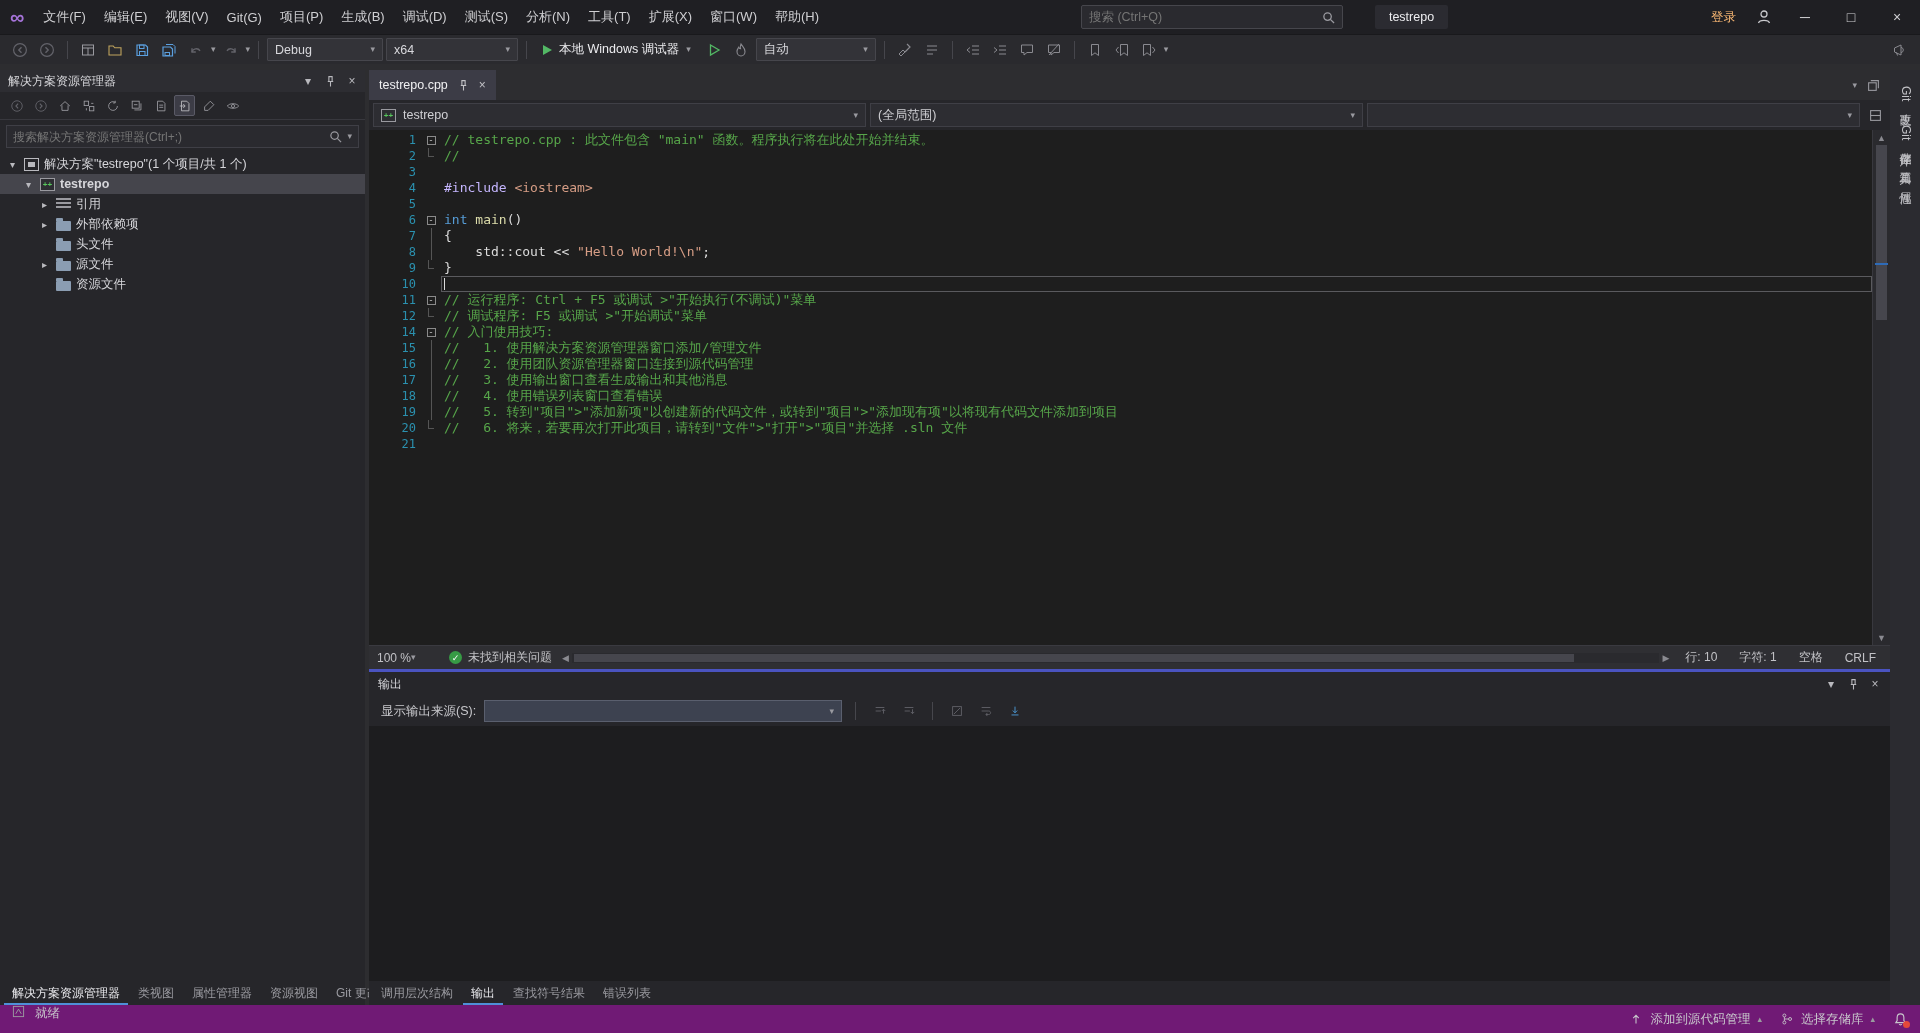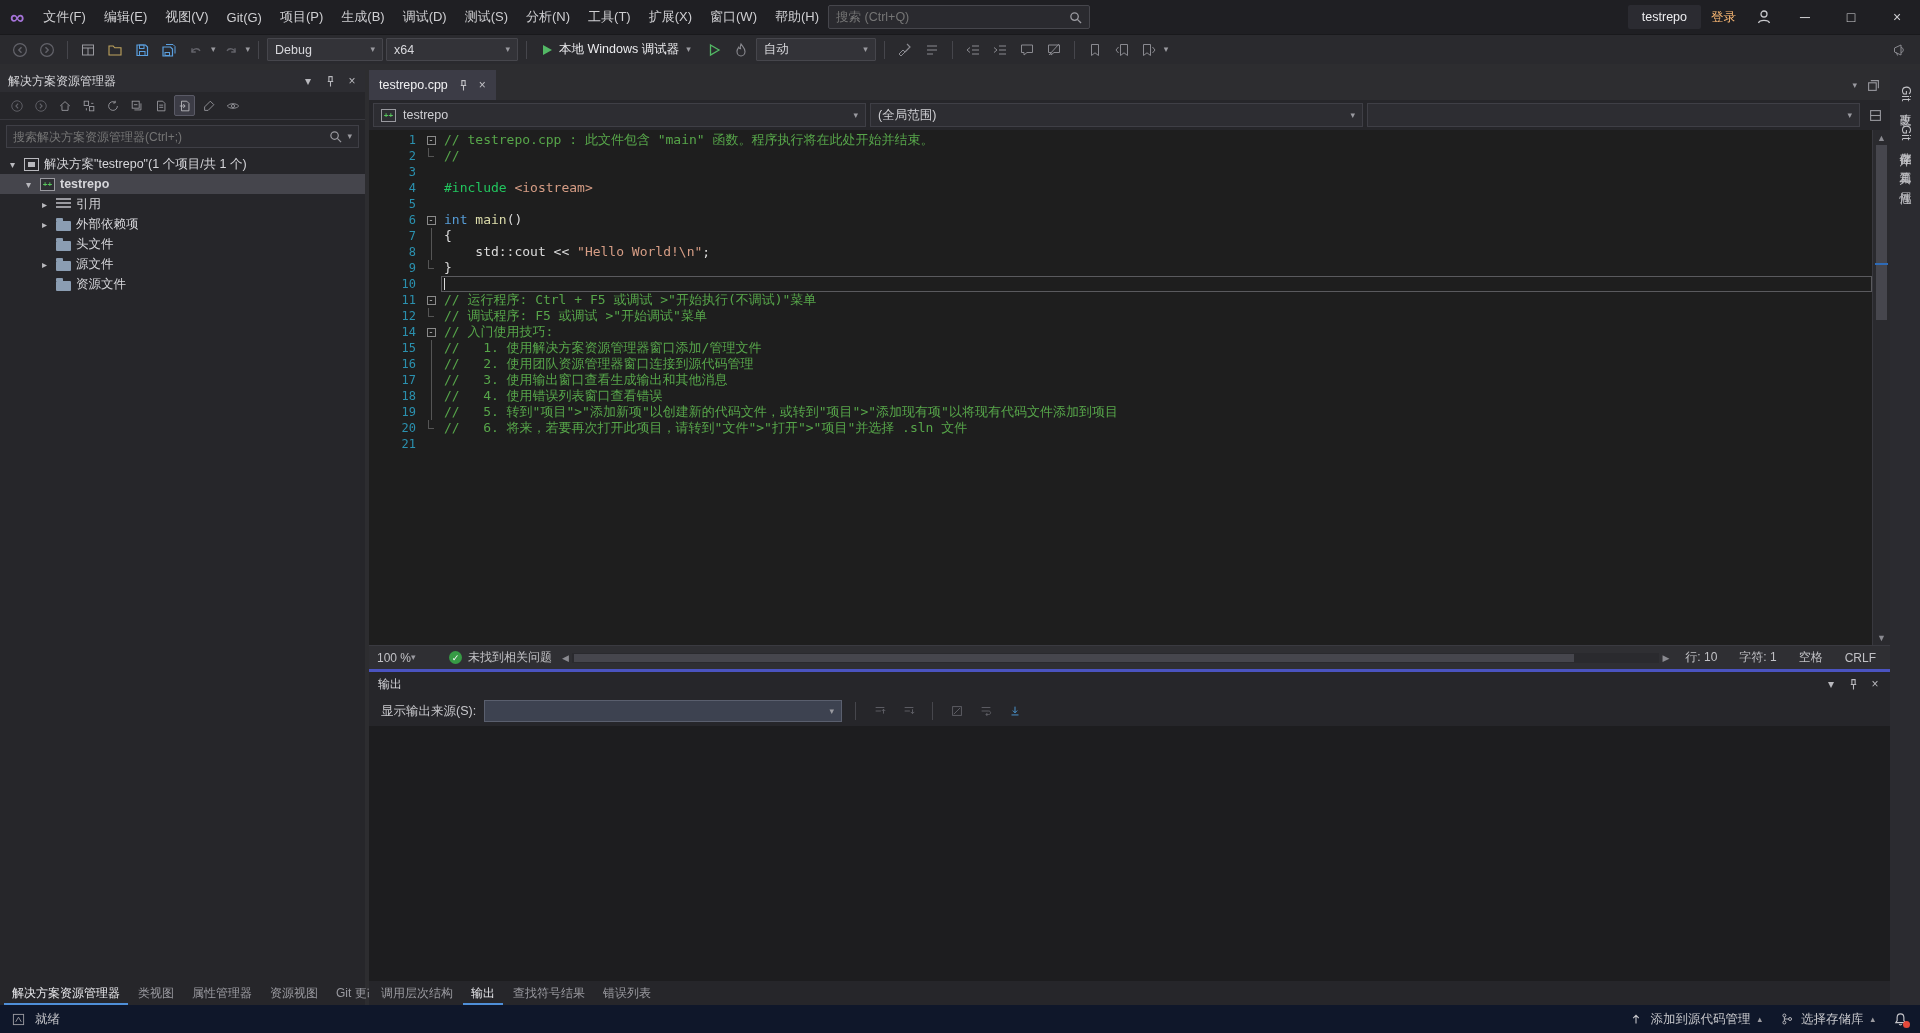--- a/index.html
+++ b/index.html
@@ -4,21 +4,21 @@
 <style>
 *{margin:0;padding:0;box-sizing:border-box}
 html,body{width:1920px;height:1033px;overflow:hidden}
 body{background:#2d2d30;color:#ccc;font-family:"Liberation Sans",sans-serif;font-size:13px;display:flex;flex-direction:column}
 svg{display:block}
 
 .titlebar{height:34px;background:#1f1f23;display:flex;align-items:center;padding-left:10px;flex:0 0 auto}
 .vslogo{color:#a573d8;font-size:20px;font-weight:bold;margin-right:10px;line-height:1}
 .menubar{display:flex;height:100%;align-items:stretch}
 .menu-item{padding:0 9px;display:flex;align-items:center;color:#cfcfd2;cursor:default;white-space:nowrap}
-.tb-center{flex:1;display:flex;align-items:center;justify-content:space-between;gap:32px;min-width:0}
+.tb-center{flex:1;display:flex;align-items:center;justify-content:center;gap:32px;min-width:0}
 .searchbox{width:262px;height:24px;background:#2a2a2f;border:1px solid #46464c;display:flex;align-items:center;padding:0 7px;border-radius:2px;gap:6px}
 .searchbox input{flex:1;background:transparent;border:none;outline:none;color:#b5b5ba;font-size:12.5px;font-family:inherit}
 .solchip{padding:5px 14px;font-size:12.5px;color:#ececef;background:#2b2b31;border-radius:2px}
 .tb-right{display:flex;align-items:center;height:100%}
 .signin{font-size:12.5px;color:#fdba74;padding:0 10px}
 .profile{padding:0 10px}
 .wc{width:46px;height:100%;display:flex;align-items:center;justify-content:center;color:#cfcfd2;font-size:14px}
 
 .toolbar{height:30px;background:#2a2a2e;border-top:1px solid #19191c;display:flex;align-items:center;padding:0 8px;gap:3px;flex:0 0 auto}
 .tbtn{width:24px;height:24px;display:flex;align-items:center;justify-content:center;border-radius:2px;flex:0 0 auto}
@@ -73,21 +73,21 @@
 .ln{width:52px;text-align:right;color:#2b91af;flex:0 0 auto;font-size:12px;padding-right:5px;line-height:16px}
 .fold{width:20px;flex:0 0 auto;display:flex;align-items:center;justify-content:center}
 .fbox{width:9px;height:9px;border:1px solid #8a8a8a;color:#c8c8c8;font-size:9px;line-height:6px;text-align:center;background:#1e1e1e}
 .fmid{width:1px;height:16px;background:#555}
 .fend{width:6px;height:16px;position:relative;align-self:flex-start}
 .fend::before{content:"";position:absolute;left:0;top:0;width:1px;height:8px;background:#555}
 .fend::after{content:"";position:absolute;left:0;top:8px;width:6px;height:1px;background:#555}
 .ct{flex:1;white-space:pre;border:1px solid transparent;padding:0 2px;overflow:hidden;line-height:14px;display:flex;align-items:center}
 .cl.current .ct{border-color:#5a5a5e}
 .caretbar{display:inline-block;width:1px;height:12px;background:#dcdcdc;margin-right:1px}
-.tok-cm{color:#57a64a}.tok-kw{color:#569cd6}.tok-str{color:#d69d85}.tok-fn{color:#dcdcaa}.tok-pl{color:#dcdcdc}.tok-pp{color:#22c55e}
+.tok-cm{color:#57a64a}.tok-kw{color:#569cd6}.tok-str{color:#d69d85}.tok-fn{color:#dcdcaa}.tok-pl{color:#dcdcdc}.tok-pp{color:#c4b5fd}
 .vscroll{width:18px;background:#2a2a2e;border-left:1px solid #38383e;display:flex;flex-direction:column;flex:0 0 auto}
 .vs-arrow{height:15px;color:#8a8a90;font-size:9px;display:flex;align-items:center;justify-content:center}
 .vs-track{flex:1;position:relative}
 .vs-thumb{position:absolute;top:0;left:3px;right:3px;height:36%;background:#46464d}
 .vs-marker{position:absolute;top:118px;left:2px;right:2px;height:2px;background:#2e6bb8}
 
 .estatus{height:24px;background:#2f2f33;display:flex;align-items:center;gap:10px;padding:0 8px;font-size:12px;color:#c2c2c6;border-top:1px solid #3a3a40;flex:0 0 auto}
 .zoomsel{display:flex;gap:0;align-items:center;min-width:62px}
 .okball{width:13px;height:13px;border-radius:50%;background:#379b45;color:#fff;font-size:9px;display:flex;align-items:center;justify-content:center;flex:0 0 auto}
 .health{display:flex;align-items:center;gap:6px;white-space:nowrap}
@@ -102,21 +102,21 @@
 .optools{height:30px;background:#26262a;display:flex;align-items:center;gap:8px;padding:0 12px;flex:0 0 auto}
 .optools .lbl{font-size:12.5px;color:#c8c8cc;white-space:nowrap}
 .srccombo{width:358px;height:22px;background:#3d4250;border:1px solid #5a5f6e;display:flex;align-items:center;padding:0 7px}
 .srccombo .cv{flex:1}
 .opico{width:21px;height:21px;display:flex;align-items:center;justify-content:center;border-radius:2px}
 .opbody{height:255px;background:#1d1d1f;flex:0 0 auto}
 
 .rightstrip{width:30px;background:#2b2b30;display:flex;flex-direction:column;align-items:center;gap:20px;padding-top:16px;flex:0 0 auto}
 .rightstrip .wtab{writing-mode:vertical-rl;font-size:12px;color:#c2c2c6;padding:0;height:auto;box-shadow:none}
 
-.statusbar{height:28px;background:#0f172a;display:flex;align-items:center;padding:0 12px;gap:10px;font-size:12.5px;color:#c8c8cc;flex:0 0 auto}
+.statusbar{height:28px;background:#701a75;display:flex;padding:0 12px;gap:10px;font-size:12.5px;color:#c8c8cc;flex:0 0 auto}
 .sb-right{margin-left:auto;display:flex;align-items:center;gap:18px}
 .sb-item{display:flex;align-items:center;gap:7px;white-space:nowrap}
 .sb-car{font-size:9px;color:#9a9aa0}
 .bell{position:relative;display:flex}
 .belldot{position:absolute;right:-2px;bottom:-1px;width:7px;height:7px;border-radius:50%;background:#e5493a}
 .i16{width:16px;height:16px}.i14{width:14px;height:14px}.i13{width:13px;height:13px}
 </style>
 </head>
 <body>
 

